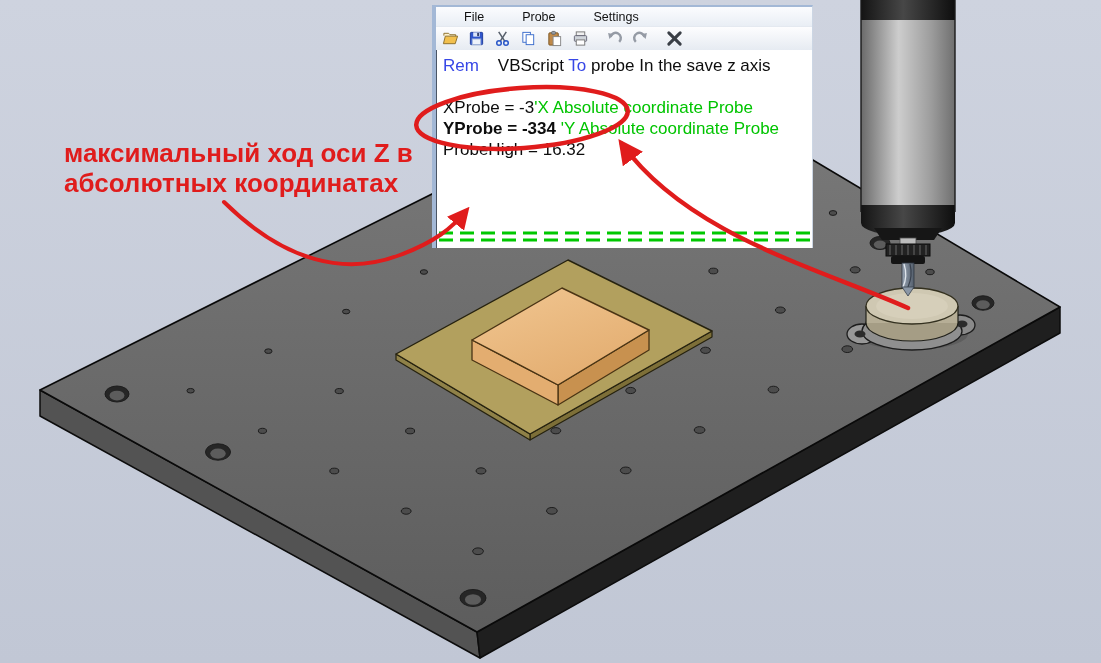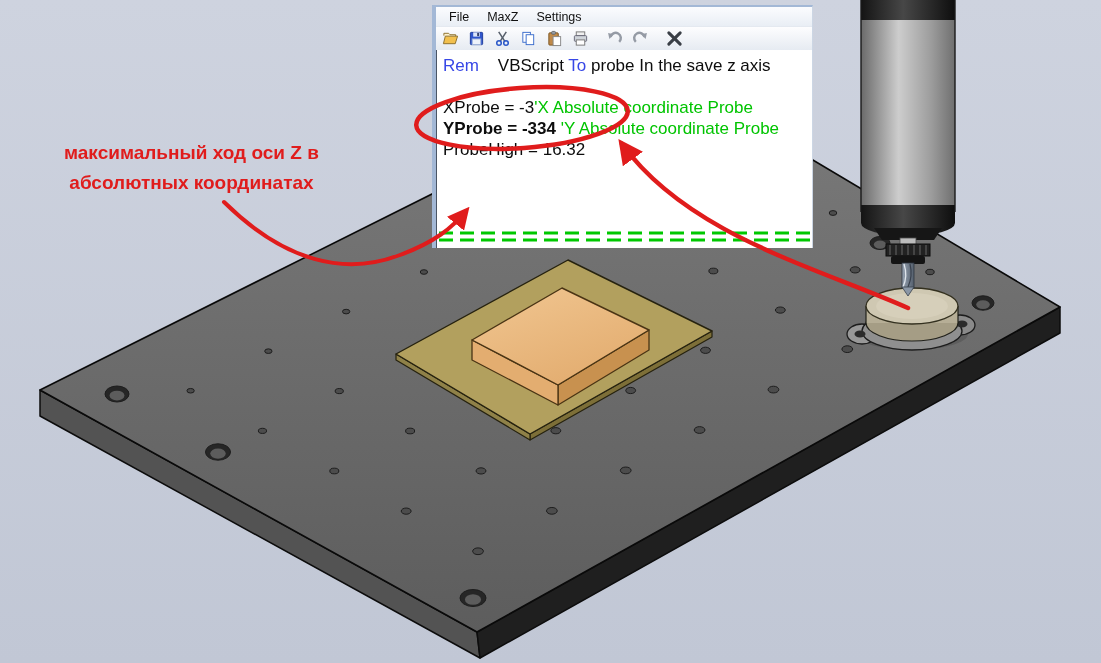--- a/index.html
+++ b/index.html
@@ -1,29 +1,29 @@
 <!DOCTYPE html>
 <html><head>
 <meta charset="utf-8">
 <style>
   html,body{margin:0;padding:0;background:#9aa0ac;}
   .stage{position:relative;width:1101px;height:663px;overflow:hidden;
          font-family:"Liberation Sans",sans-serif;background:#c8cdd9;}
   .scene{position:absolute;left:0;top:0;z-index:0;}
   .overlay{position:absolute;left:0;top:0;z-index:20;pointer-events:none;}
-  .note{position:absolute;z-index:5;font-weight:bold;font-size:19px;line-height:30px;text-align:center;}
+  .note{position:absolute;z-index:5;font-weight:bold;font-size:26px;line-height:30px;}
   .note-left{left:64px;top:138px;}
   .note-right{left:727px;top:326px;}
   
   .editor{position:absolute;left:432px;top:5px;width:381px;height:243px;z-index:10;
           background:#fff;box-sizing:border-box;
           border-left:4px solid #a3b8d6;border-top:2px solid #a3b8d6;border-right:1px solid #ccd6e4;}
-  .menubar{height:19px;display:flex;align-items:center;padding:0 4px;
+  .menubar{height:19px;display:flex;align-items:center;padding:0 19px;
            background:linear-gradient(#fbfcfe,#e9eef5);border-bottom:1px solid #e4e9f0;
-           font-size:12.5px;color:#111;}
+           font-size:12.5px;color:#111;gap:20px;}
   .menu-item{padding:1px 9px;cursor:default;}
   .toolbar{height:23px;display:flex;align-items:center;gap:6px;padding:0 4px;
            background:linear-gradient(#fdfdfe,#e6ebf2);border-bottom:1px solid #ccd4df;}
   .tbtn{width:20px;height:20px;display:flex;align-items:center;justify-content:center;
         background:none;border:none;padding:0;}
   .tbtn svg{width:17px;height:17px;display:block;}
   .tbtn.gap{margin-left:8px;}
   .textarea{position:absolute;left:0;right:0;top:43px;bottom:0;background:#fff;
             border-left:1px solid #4a5565;padding:5px 0 0 6px;
             font-size:17px;line-height:21px;color:#0d0d0d;overflow:hidden;}
@@ -181,21 +181,21 @@
   </svg>
 
   <div class="note note-left" style="color: rgb(224, 28, 28);">
     <div>максимальный ход оси Z в</div>
     <div>абсолютных координатах</div>
   </div>
 
   <div class="editor">
     <div class="menubar" id="menubar">
         <span class="menu-item">File</span>
-        <span class="menu-item">MaxZ</span>
+        <span class="menu-item">Probe</span>
         <span class="menu-item">Settings</span>
       </div>
     <div class="toolbar" id="toolbar">
         <button class="tbtn" title="Open">
           <span>
             <svg viewBox="0 0 18 18">
               <path d="M2,6 V3.5 H7 L8.5,5 H14.5 V7" fill="#fdf2d0" stroke="#8a6d2a"></path>
               <path d="M1.5,14.5 L3.5,6.5 H16.5 L14,14.5 Z" fill="#f2c04e" stroke="#8a6d2a"></path>
             </svg>
           </span>

